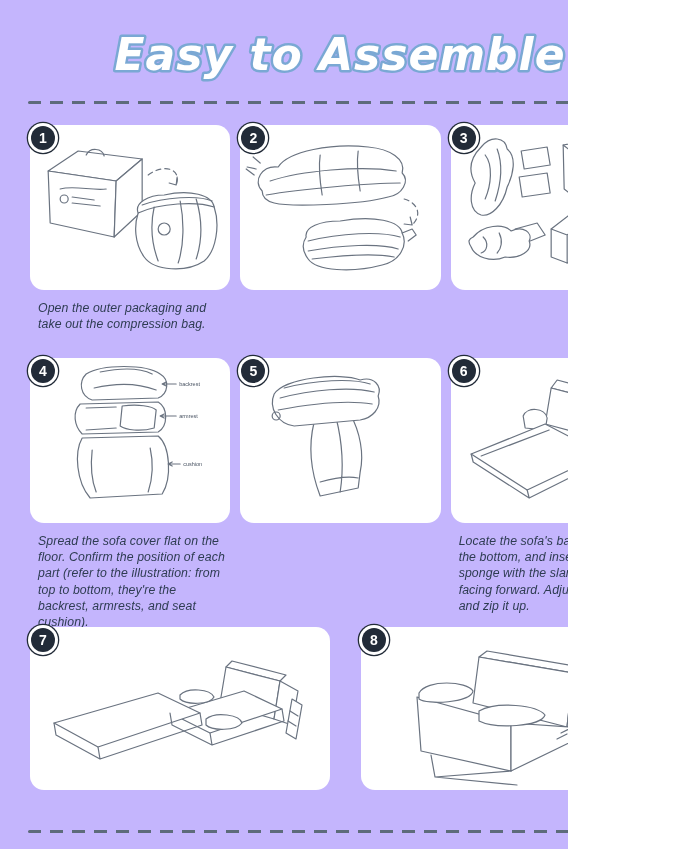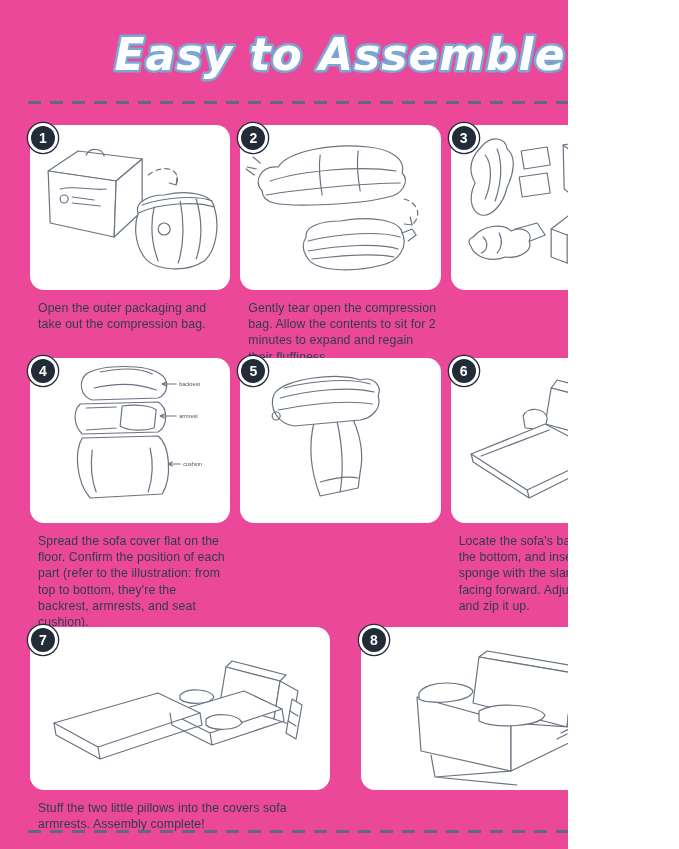--- a/index.html
+++ b/index.html
@@ -1,19 +1,19 @@
 <!DOCTYPE html>
 <html><head>
 <meta charset="utf-8">
 <style>
   html,body{margin:0;padding:0;}
   .page{
     position:relative;
     width:568px;height:849px;
-    background:#ec4899;
+    background:#c4b5fd;
     overflow:hidden;
     font-family:"Liberation Sans", sans-serif;
   }
   .title-svg{position:absolute;top:0;left:0;}
   .dash-line{
     position:absolute;height:3px;
     background:repeating-linear-gradient(to right,#5d6b7b 0 13px,transparent 13px 22px);
     border-radius:2px;
   }
   .dash-top{top:101px;left:28px;width:623px;}
@@ -39,20 +39,21 @@
     box-shadow:0 0 0 3px #ffffff,0 0 0 4.3px #222b38;
     z-index:2;
   }
   .art{position:absolute;inset:0;width:100%;height:100%;}
   .caption{
     margin:10px 4px 0 8px;
     color:#2e3c52;
     font-size:12.3px;
     line-height:1.32;
     letter-spacing:.1px;
+    font-style:italic;
   }
 </style>
 </head>
 <body>
 
 <div class="page">
 
   <svg class="title-svg" width="679" height="100">
     <text x="340" y="70" text-anchor="middle" font-family="DejaVu Sans, sans-serif" font-size="44" font-weight="bold" font-style="italic" fill="#ffffff" stroke="#7aa8d4" stroke-width="5" paint-order="stroke" stroke-linejoin="round" letter-spacing="1">Easy to Assemble</text>
   </svg>
@@ -109,21 +110,20 @@
               <path d="M172,100 l-2,-8 M172,100 l-8,-1"></path>
             </g>
             <g>
               <path d="M66,112 C64,102 80,96 100,96 C134,90 160,96 162,108 C168,120 160,136 142,140 C112,148 76,146 68,134 C62,126 62,118 66,112 Z"></path>
               <path d="M68,116 C100,108 140,106 160,112 M68,126 C100,120 140,118 158,124 M72,134 C104,130 136,128 154,132" fill="none"></path>
               <path d="M162,108 l10,-4 l4,6 l-8,6" fill="none"></path>
             </g>
           </g>
         </svg>
       </div>
-      <p class="caption">Gently tear open the compression bag. Allow the contents to sit for 2 minutes to expand and regain their fluffiness.</p>
     </div>
 
     <div>
       <div class="card">
         <div class="badge">
             <span>3</span>
           </div>
         <svg class="art" viewBox="0 0 200 165">
           <g stroke="#6a7380" fill="#ffffff" stroke-width="1.2" stroke-linejoin="round" stroke-linecap="round">
             <g>
@@ -261,21 +261,20 @@
               <path d="M24,96 L26,108 L70,132 L68,120 M70,132 L172,98 L170,86" fill="none"></path>
               <path d="M180,106 L182,118 L254,94 L252,82 M140,86 L142,98 L182,118" fill="none"></path>
               <path d="M150,68 C158,60 180,62 184,70 C180,78 156,78 150,72 Z"></path>
               <path d="M176,92 C186,84 210,88 212,96 C206,104 182,104 176,98 Z"></path>
               <path d="M262,72 L272,78 L266,112 L256,106 Z"></path>
               <path d="M260,84 l8,5 M258,94 l8,5" fill="none"></path>
             </g>
           </g>
         </svg>
       </div>
-      <p class="caption">Stuff the two little pillows into the covers sofa armrests. Assembly complete!</p>
     </div>
 
     <div>
       <div class="card">
         <div class="badge">
             <span>8</span>
           </div>
         <svg class="art" viewBox="0 0 300 163">
           <g stroke="#6a7380" fill="#ffffff" stroke-width="1.2" stroke-linejoin="round" stroke-linecap="round">
             <g>

